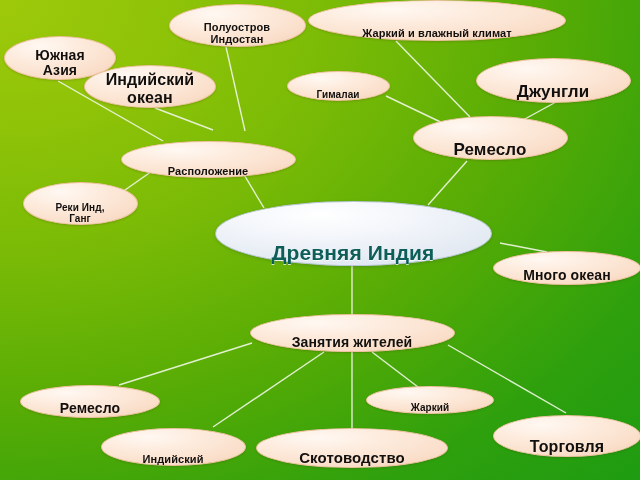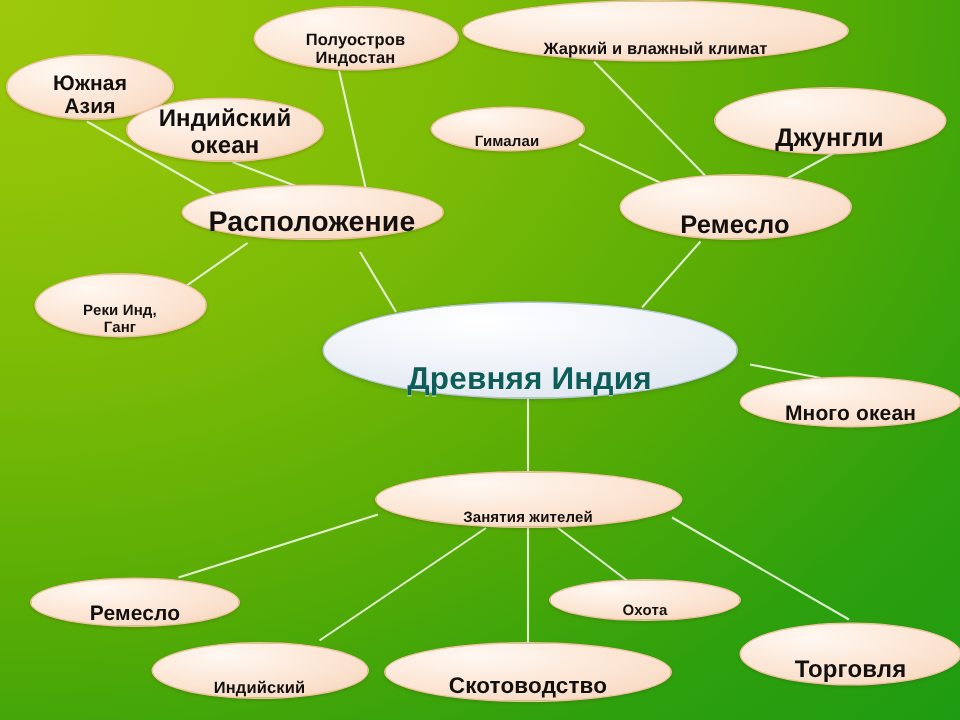--- a/index.html
+++ b/index.html
@@ -89,35 +89,35 @@
       <line x1="523" y1="120" x2="556" y2="102"></line>
       <line x1="252" y1="343" x2="119" y2="385"></line>
       <line x1="324" y1="352" x2="213" y2="427"></line>
       <line x1="372" y1="352" x2="418" y2="387"></line>
       <line x1="352" y1="352" x2="352" y2="428"></line>
       <line x1="448" y1="345" x2="566" y2="413"></line>
     </svg>
 
   <div id="nodes">
       <div class="node center" style="left: 214.5px; top: 200.5px; width: 277px; height: 65px; font-size: 21px;"><span>Древняя Индия</span></div>
-      <div class="node peach" style="left: 120.5px; top: 123px; width: 175px; height: 37px; font-size: 19px;"><span>Расположение</span></div>
+      <div class="node peach" style="left: 120.5px; top: 141px; width: 175px; height: 37px; font-size: 11px;"><span>Расположение</span></div>
       <div class="node peach" style="left: 4px; top: 36px; width: 112px; height: 44px; font-size: 14px;"><span>Южная
 Азия</span></div>
       <div class="node peach" style="left: 168.5px; top: 3.5px; width: 137px; height: 43px; font-size: 11px;"><span>Полуостров
 Индостан</span></div>
       <div class="node peach" style="left: 84px; top: 64.5px; width: 132px; height: 43px; font-size: 16px;"><span>Индийский
 океан</span></div>
       <div class="node peach" style="left: 22.5px; top: 182px; width: 115px; height: 43px; font-size: 10px;"><span>Реки Инд,
 Ганг</span></div>
       <div class="node peach" style="left: 412.5px; top: 116px; width: 155px; height: 44px; font-size: 17px;"><span>Ремесло</span></div>
       <div class="node peach" style="left: 308px; top: -0.5px; width: 258px; height: 41px; font-size: 11px;"><span>Жаркий и влажный климат</span></div>
       <div class="node peach" style="left: 286.5px; top: 71px; width: 103px; height: 30px; font-size: 10px;"><span>Гималаи</span></div>
       <div class="node peach" style="left: 475.5px; top: 57.5px; width: 155px; height: 45px; font-size: 17px;"><span>Джунгли</span></div>
       <div class="node peach" style="left: 493px; top: 251px; width: 148px; height: 34px; font-size: 14px;"><span>Много океан</span></div>
-      <div class="node peach" style="left: 249.5px; top: 314px; width: 205px; height: 38px; font-size: 10px;"><span>Занятия жителей</span></div>
+      <div class="node peach" style="left: 249.5px; top: 314px; width: 205px; height: 38px; font-size: 14px;"><span>Занятия жителей</span></div>
       <div class="node peach" style="left: 20px; top: 384.5px; width: 140px; height: 33px; font-size: 14px;"><span>Ремесло</span></div>
       <div class="node peach" style="left: 100.5px; top: 428px; width: 145px; height: 38px; font-size: 11px;"><span>Индийский</span></div>
-      <div class="node peach" style="left: 366px; top: 386px; width: 128px; height: 28px; font-size: 10px;"><span>Охота</span></div>
+      <div class="node peach" style="left: 366px; top: 386px; width: 128px; height: 28px; font-size: 10px;"><span>Жаркий</span></div>
       <div class="node peach" style="left: 256px; top: 428px; width: 192px; height: 40px; font-size: 15px;"><span>Скотоводство</span></div>
       <div class="node peach" style="left: 493px; top: 415px; width: 148px; height: 42px; font-size: 16px;"><span>Торговля</span></div>
     </div>
 
 </div>
 
 </body></html>

